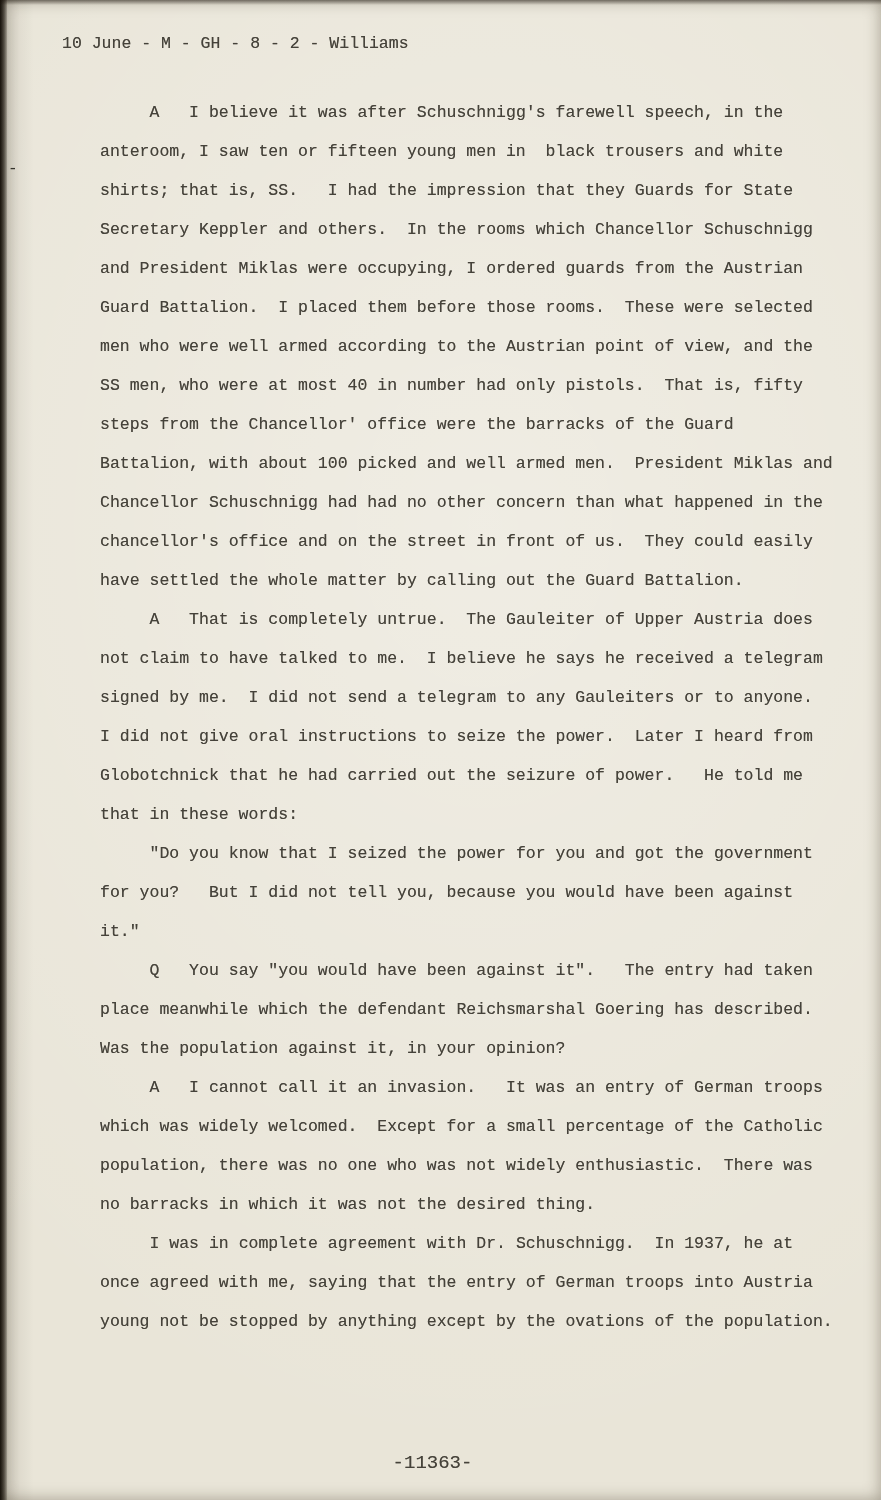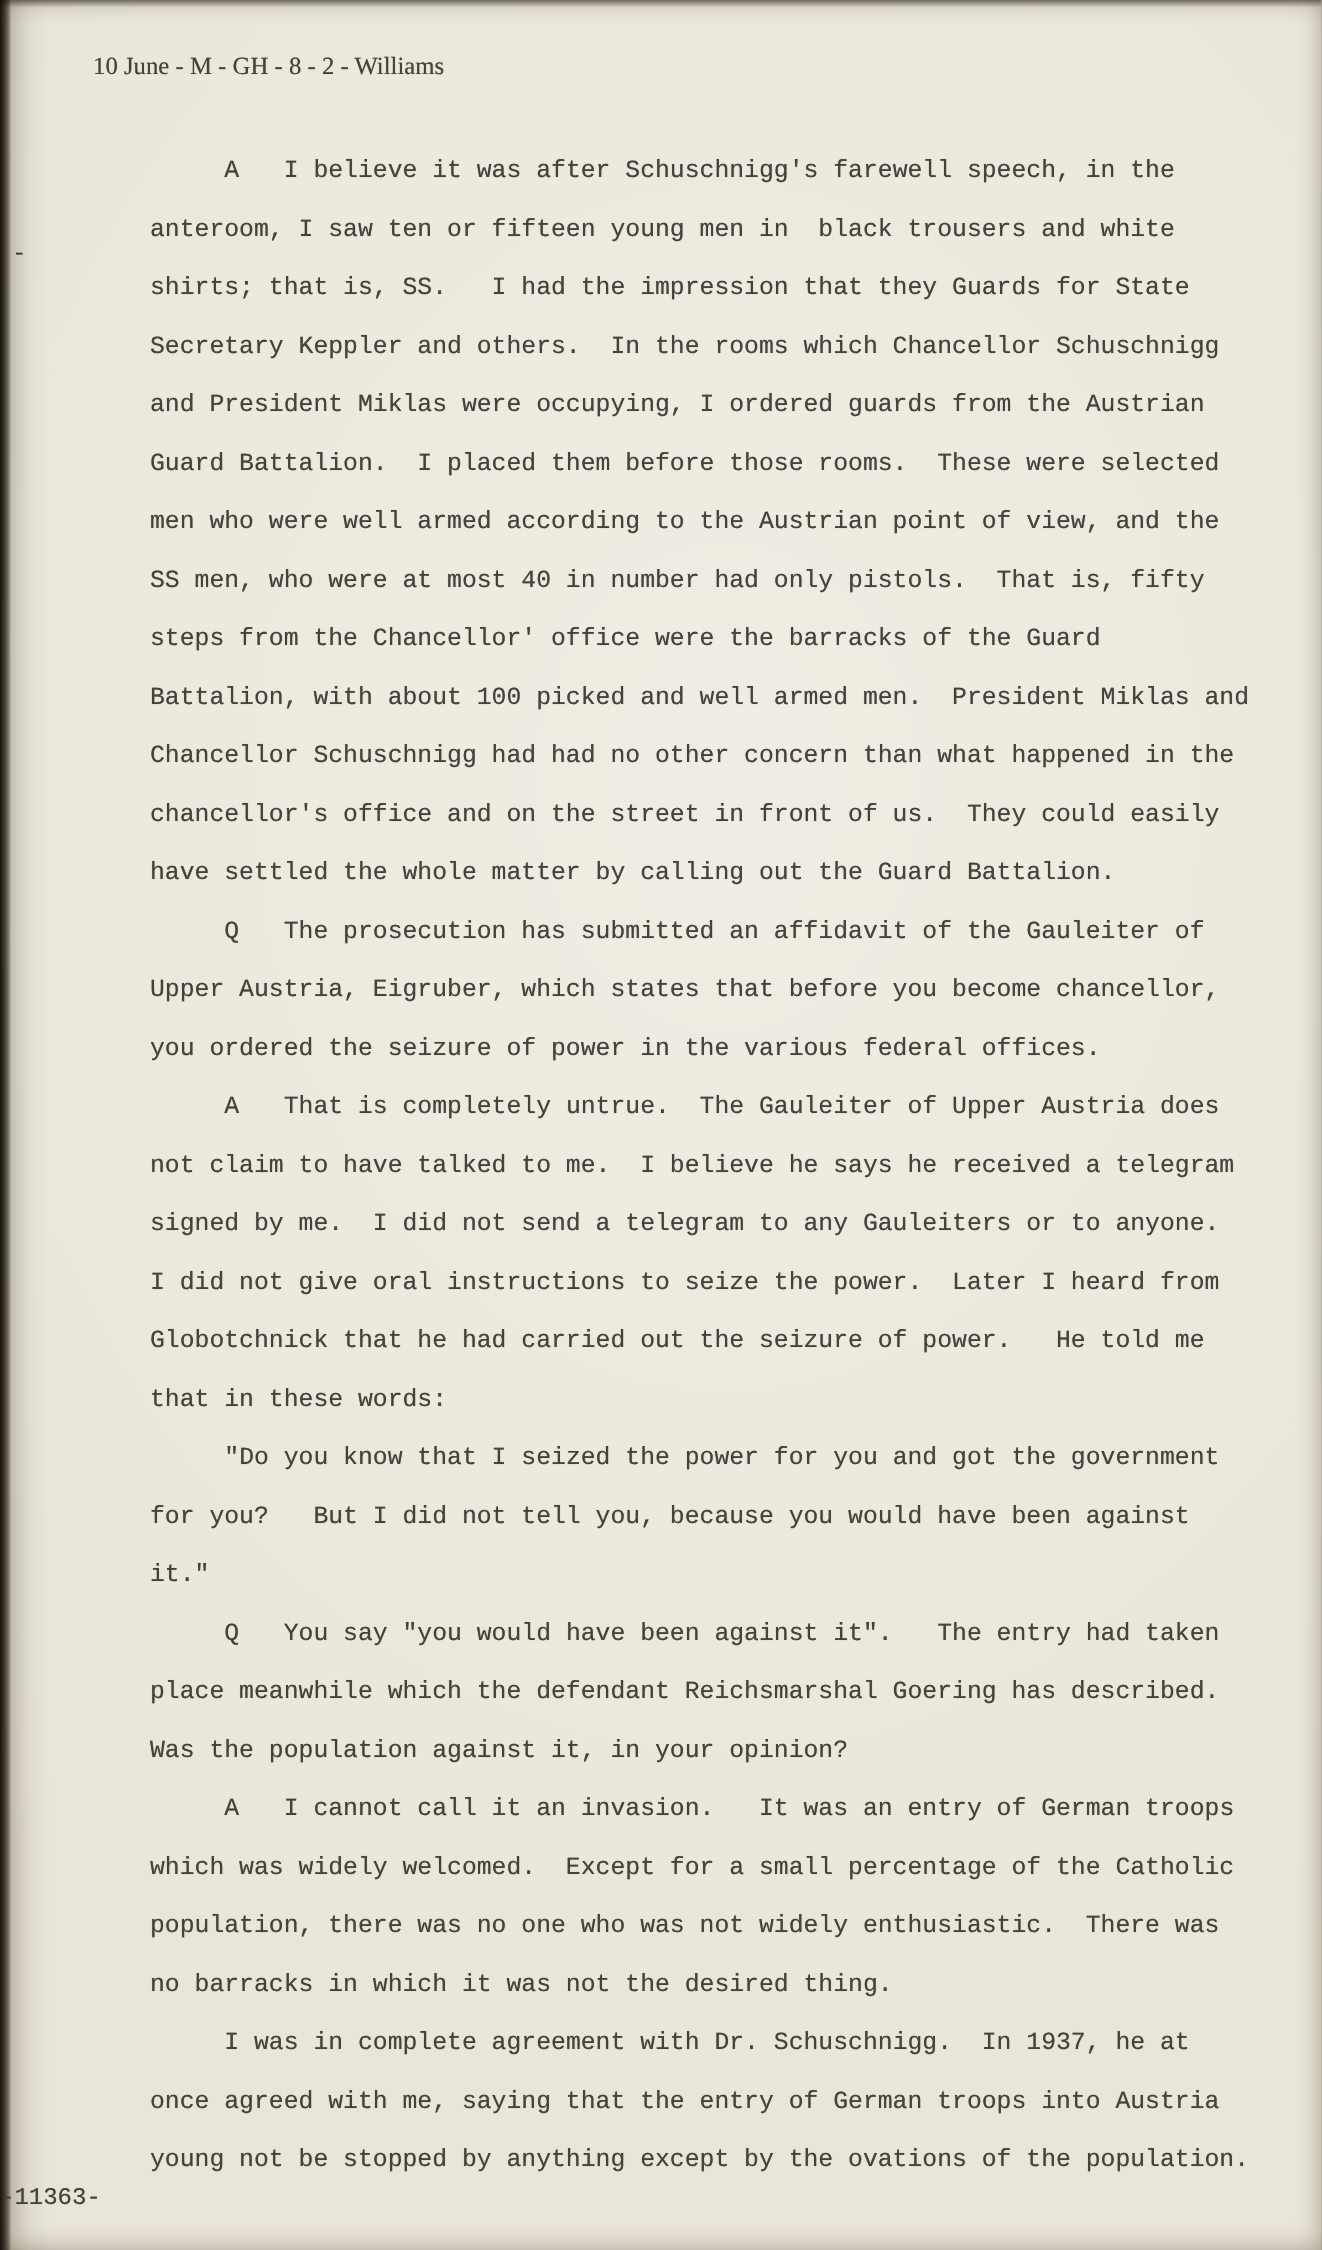--- a/index.html
+++ b/index.html
@@ -31,58 +31,57 @@
   .page::after{
     content:"";
     position:absolute;left:0;top:0;right:0;height:5px;
     background:linear-gradient(180deg,rgba(25,18,10,0.50),rgba(25,18,10,0));
   }
 
   .header{
     font-size:16.5px;
     margin:4px 0 0 0;
     text-shadow:0 0 0.5px rgba(60,55,45,0.55);
-    font-family:Liberation Serif, serif;
   }
 
   .doc-body{
     margin-top:40px;
     font-size:16.5px;
     line-height:39px;
     text-shadow:0 0 0.5px rgba(60,55,45,0.55);
     margin-left:38px;
   }
   .para{
     margin:0;
     white-space:pre-wrap;
     word-wrap:break-word;
   }
 
   .footer{
     position:absolute;left:0;right:16px;bottom:26px;
-    font-size:16px;
+    text-align:center;
+    font-size:19px;
     text-shadow:0 0 0.5px rgba(60,55,45,0.55);
   }
 
   .margin-mark{
     position:absolute;left:8px;top:160px;
     font-size:16px;color:#35332c;
   }
 </style>
 </head>
 <body>
 
 <div class="page">
   <div class="margin-mark">-</div>
 
   <div class="header">10 June - M - GH - 8 - 2 - Williams</div>
 
   <div class="doc-body" id="paragraphs">
       <p class="para">     A   I believe it was after Schuschnigg's farewell speech, in the anteroom, I saw ten or fifteen young men in  black trousers and white shirts; that is, SS.   I had the impression that they Guards for State Secretary Keppler and others.  In the rooms which Chancellor Schuschnigg and President Miklas were occupying, I ordered guards from the Austrian Guard Battalion.  I placed them before those rooms.  These were selected men who were well armed according to the Austrian point of view, and the SS men, who were at most 40 in number had only pistols.  That is, fifty steps from the Chancellor' office were the barracks of the Guard Battalion, with about 100 picked and well armed men.  President Miklas and Chancellor Schuschnigg had had no other concern than what happened in the chancellor's office and on the street in front of us.  They could easily have settled the whole matter by calling out the Guard Battalion.</p>
-      <p class="para">     Q   The prosecution has submitted an affidavit of the Gauleiter of Upper Austria, Eigruber, which states that before you become chancellor, you ordered the seizure of power in the various federal offices.</p>
       <p class="para">     A   That is completely untrue.  The Gauleiter of Upper Austria does not claim to have talked to me.  I believe he says he received a telegram signed by me.  I did not send a telegram to any Gauleiters or to anyone.  I did not give oral instructions to seize the power.  Later I heard from Globotchnick that he had carried out the seizure of power.   He told me that in these words:</p>
       <p class="para">     "Do you know that I seized the power for you and got the government for you?   But I did not tell you, because you would have been against it."</p>
       <p class="para">     Q   You say "you would have been against it".   The entry had taken place meanwhile which the defendant Reichsmarshal Goering has described.  Was the population against it, in your opinion?</p>
       <p class="para">     A   I cannot call it an invasion.   It was an entry of German troops which was widely welcomed.  Except for a small percentage of the Catholic population, there was no one who was not widely enthusiastic.  There was no barracks in which it was not the desired thing.</p>
       <p class="para">     I was in complete agreement with Dr. Schuschnigg.  In 1937, he at once agreed with me, saying that the entry of German troops into Austria young not be stopped by anything except by the ovations of the population.</p>
     </div>
 
   <div class="footer">-11363-</div>
 </div>
 

